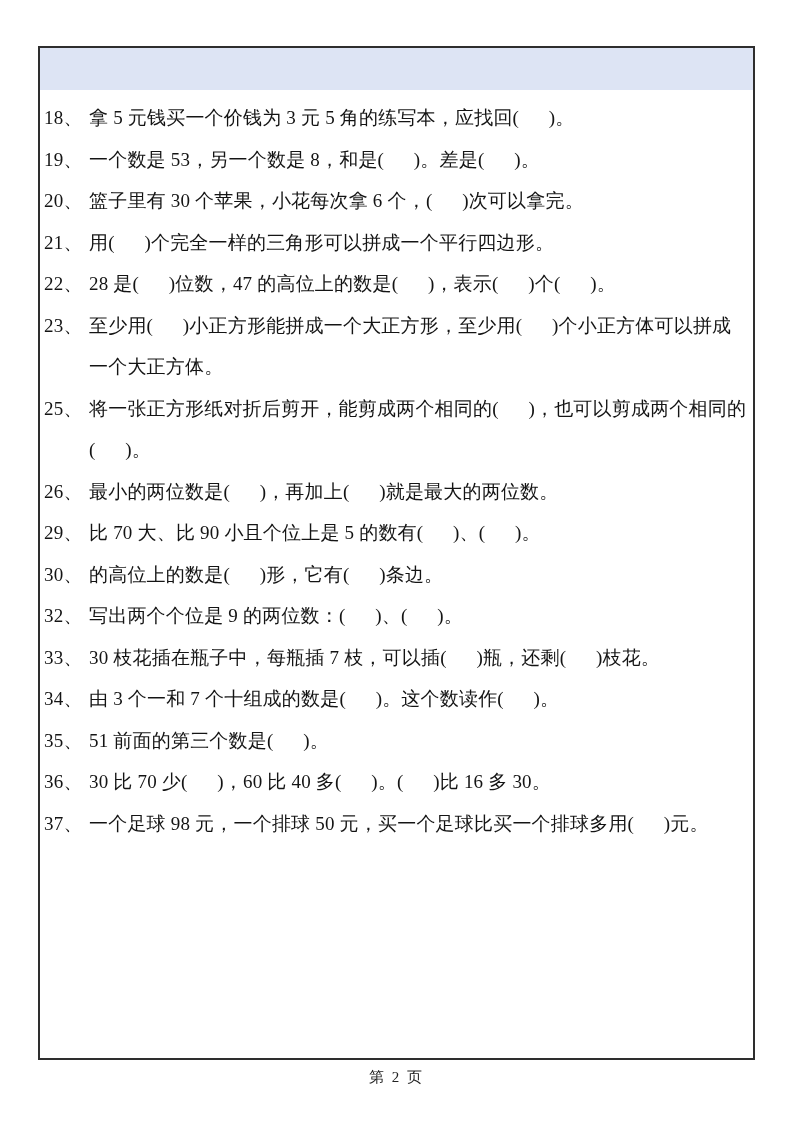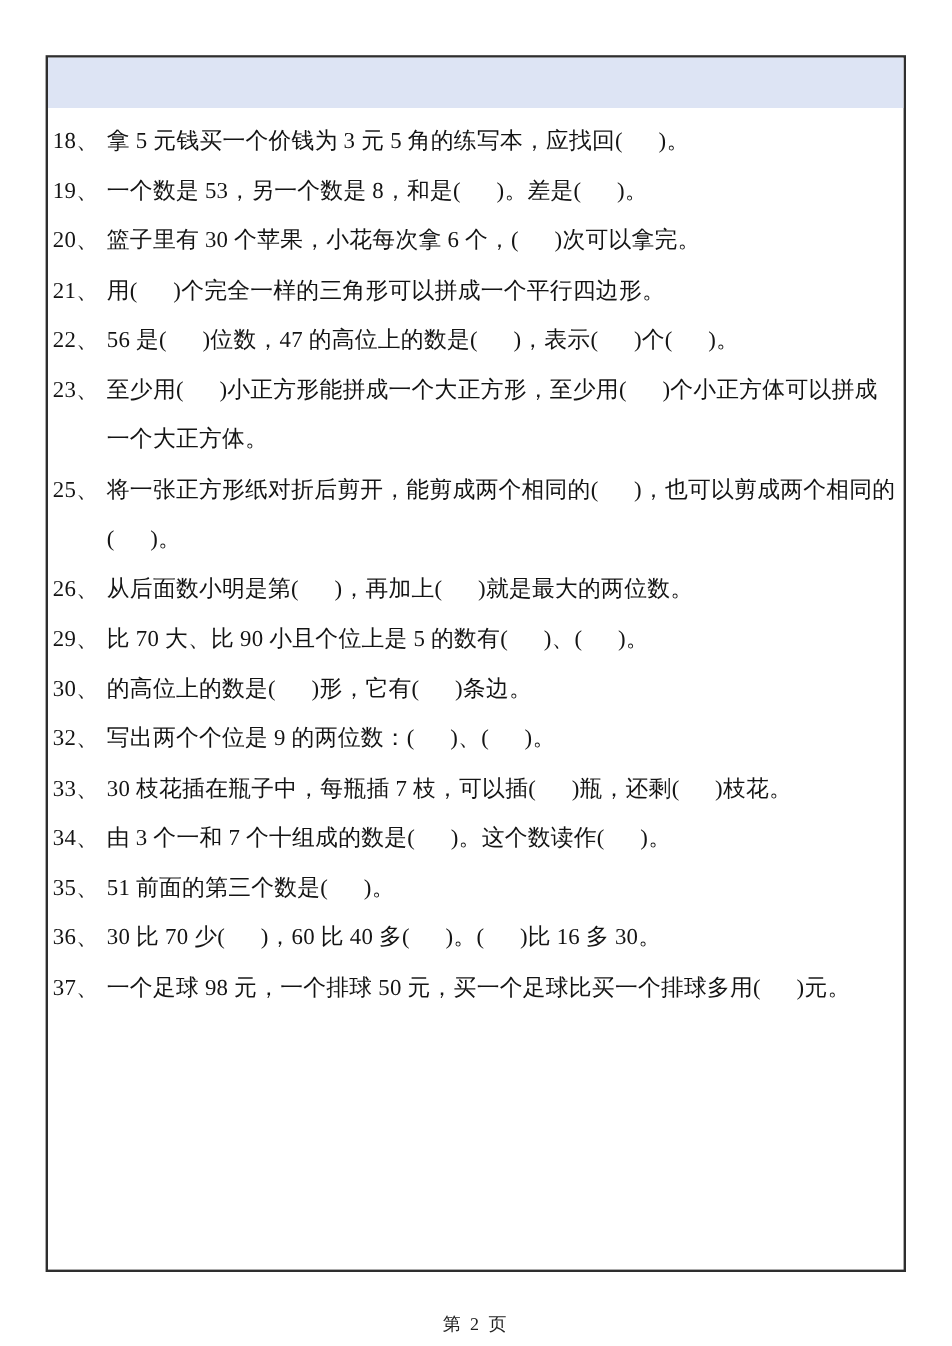--- a/index.html
+++ b/index.html
@@ -58,38 +58,37 @@
   .footer {
     position: absolute;
     left: 0;
     right: 0;
     top: 1068px;
     text-align: center;
     font-size: 15px;
     letter-spacing: 2px;
     color: #222222;
     font-family: "Liberation Serif", "DejaVu Serif", serif;
-    margin-top: 26px;
   }
 </style>
 </head>
 <body>
 
 <div class="page">
   <div class="sheet">
     <div class="header-bar"></div>
     <div class="questions">
       <p class="q"><span class="qnum">18、</span><span class="qtext">拿 5 元钱买一个价钱为 3 元 5 角的练写本，应找回(      )。</span></p>
       <p class="q"><span class="qnum">19、</span><span class="qtext">一个数是 53，另一个数是 8，和是(      )。差是(      )。</span></p>
       <p class="q"><span class="qnum">20、</span><span class="qtext">篮子里有 30 个苹果，小花每次拿 6 个，(      )次可以拿完。</span></p>
       <p class="q"><span class="qnum">21、</span><span class="qtext">用(      )个完全一样的三角形可以拼成一个平行四边形。</span></p>
-      <p class="q"><span class="qnum">22、</span><span class="qtext">56 是(      )位数，47 的高位上的数是(      )，表示(      )个(      )。</span></p>
+      <p class="q"><span class="qnum">22、</span><span class="qtext">28 是(      )位数，47 的高位上的数是(      )，表示(      )个(      )。</span></p>
       <p class="q"><span class="qnum">23、</span><span class="qtext">至少用(      )小正方形能拼成一个大正方形，至少用(      )个小正方体可以拼成一个大正方体。</span></p>
       <p class="q"><span class="qnum">25、</span><span class="qtext">将一张正方形纸对折后剪开，能剪成两个相同的(      )，也可以剪成两个相同的(      )。</span></p>
-      <p class="q"><span class="qnum">26、</span><span class="qtext">从后面数小明是第(      )，再加上(      )就是最大的两位数。</span></p>
+      <p class="q"><span class="qnum">26、</span><span class="qtext">最小的两位数是(      )，再加上(      )就是最大的两位数。</span></p>
       <p class="q"><span class="qnum">29、</span><span class="qtext">比 70 大、比 90 小且个位上是 5 的数有(      )、(      )。</span></p>
       <p class="q"><span class="qnum">30、</span><span class="qtext">的高位上的数是(      )形，它有(      )条边。</span></p>
       <p class="q"><span class="qnum">32、</span><span class="qtext">写出两个个位是 9 的两位数：(      )、(      )。</span></p>
       <p class="q"><span class="qnum">33、</span><span class="qtext">30 枝花插在瓶子中，每瓶插 7 枝，可以插(      )瓶，还剩(      )枝花。</span></p>
       <p class="q"><span class="qnum">34、</span><span class="qtext">由 3 个一和 7 个十组成的数是(      )。这个数读作(      )。</span></p>
       <p class="q"><span class="qnum">35、</span><span class="qtext">51 前面的第三个数是(      )。</span></p>
       <p class="q"><span class="qnum">36、</span><span class="qtext">30 比 70 少(      )，60 比 40 多(      )。(      )比 16 多 30。</span></p>
       <p class="q"><span class="qnum">37、</span><span class="qtext">一个足球 98 元，一个排球 50 元，买一个足球比买一个排球多用(      )元。</span></p>
     </div>
   </div>

